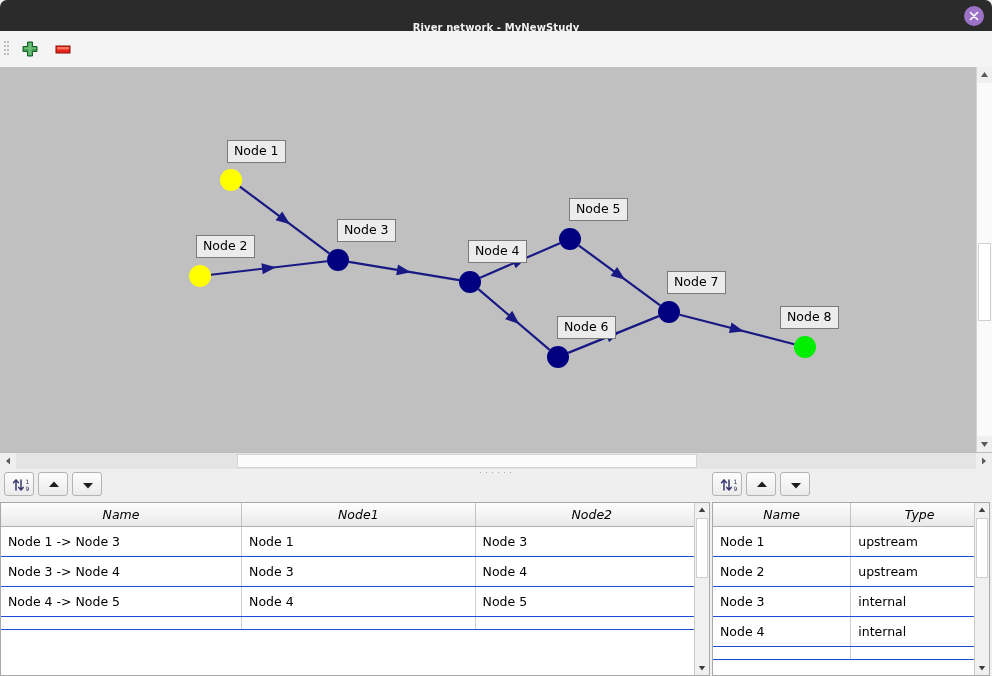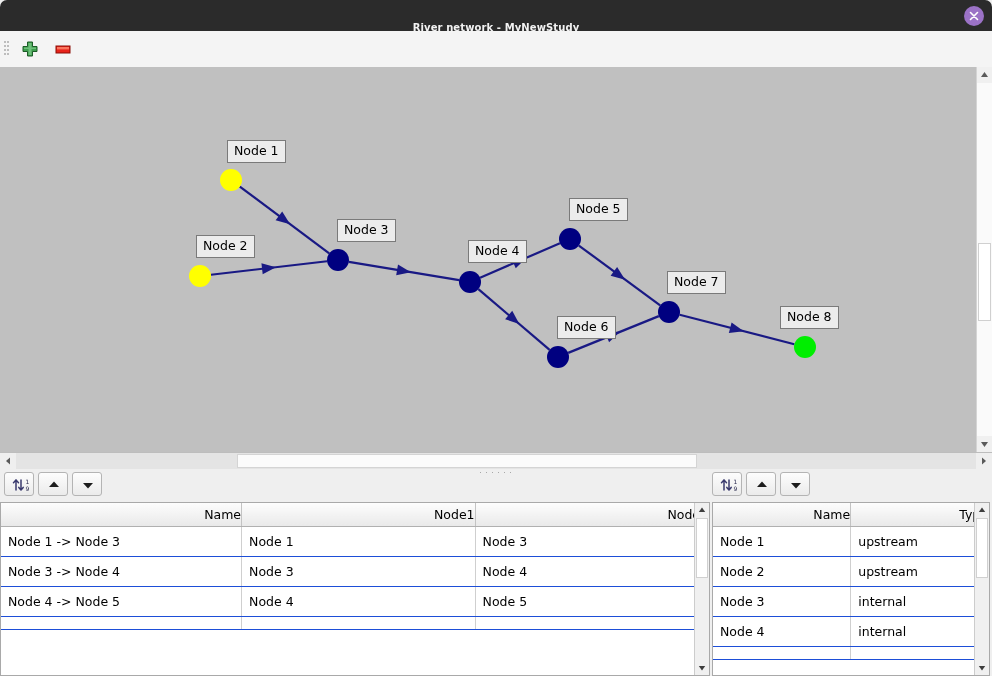--- a/index.html
+++ b/index.html
@@ -187,21 +187,22 @@
   }
   table.grid th {
     background: linear-gradient(#fdfdfd, #e9e9e9);
     border-right: 1px solid #c3c3c3;
     border-bottom: 1px solid #b0b0b0;
     font-weight: normal;
     font-size: 12.5px;
     color: #000;
     height: 23px;
     padding: 0;
-    text-align: right;
+    text-align: center;
+    font-style: italic;
   }
   table.grid td {
     border-right: 1px solid #cfcfcf;
     border-bottom: 1px solid #1d4ed8;
     height: 29px;
     padding: 0 0 0 7px;
     color: #000;
     text-align: left;
     background: #fff;
     overflow: hidden;

